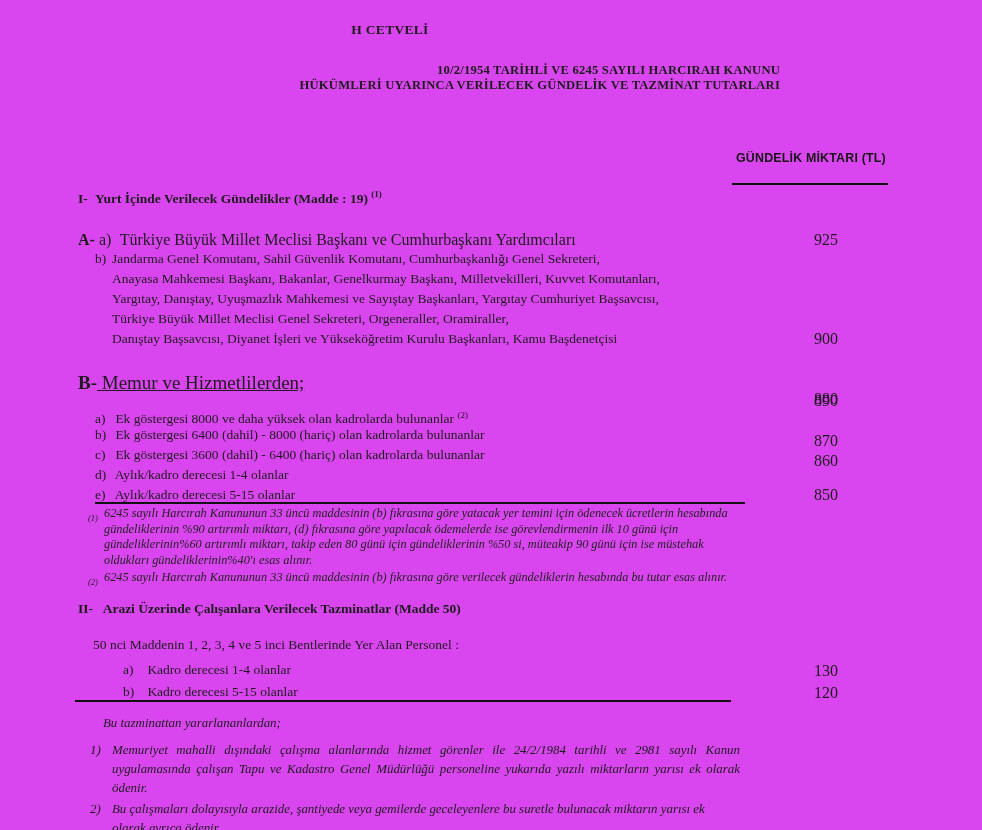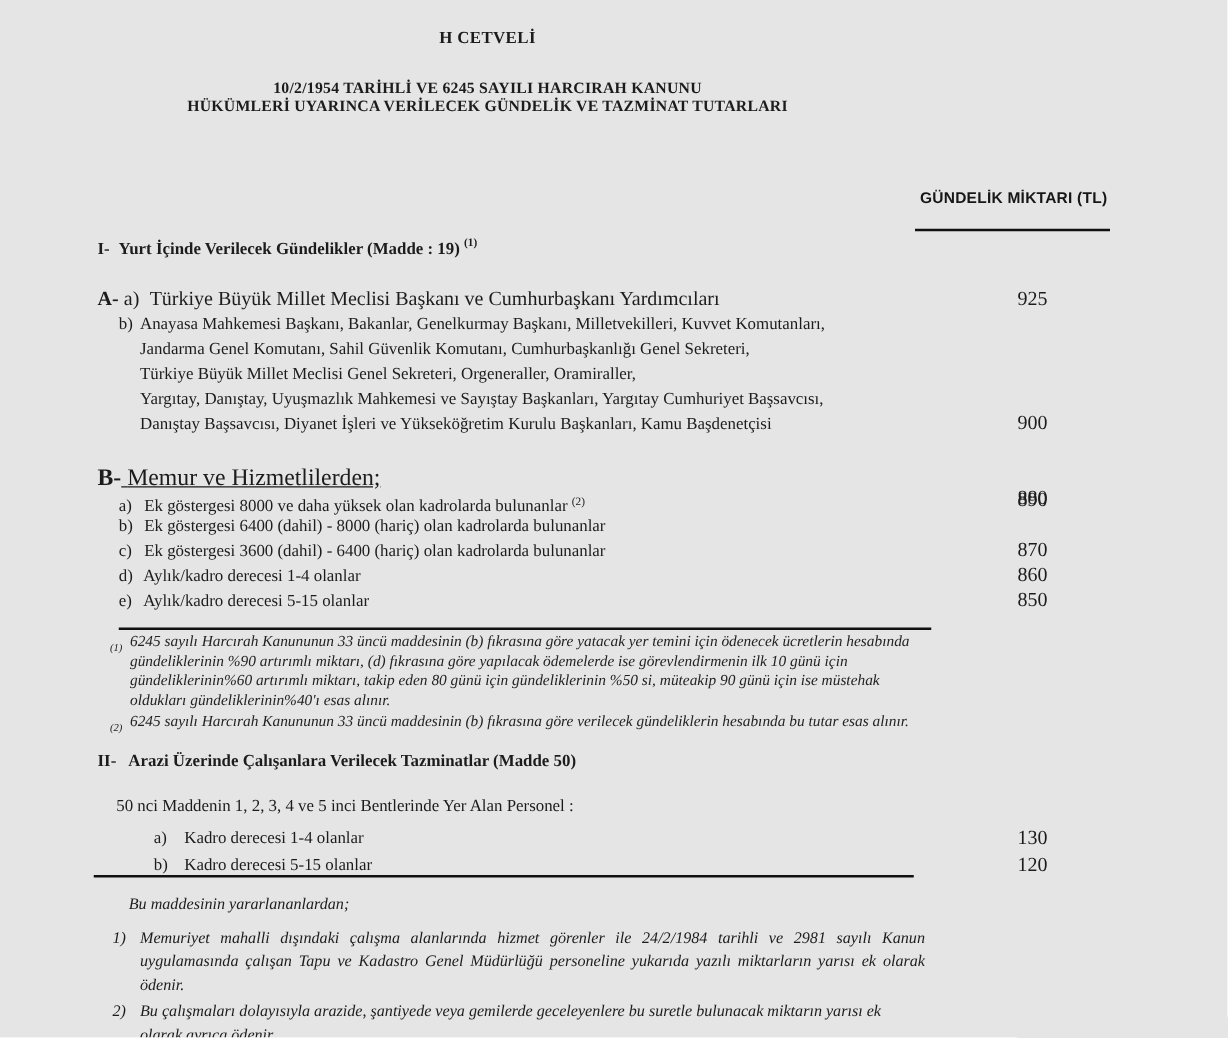--- a/index.html
+++ b/index.html
@@ -1,24 +1,24 @@
 <!DOCTYPE html>
 <html lang="tr"><head>
 <meta charset="utf-8">
 <style>
   html,body{margin:0;padding:0;background:#ffffff;}
   .page{
-    position:relative;width:982px;height:830px;background:#e5e5e5;
+    position:relative;width:982px;height:830px;background:#d946ef;
     font-family:"Liberation Serif","DejaVu Serif",serif;
     color:#1c1c1c;overflow:hidden;
   }
   
   .doc-title{position:absolute;top:22px;left:0;width:780px;text-align:center;
     font-weight:bold;font-size:13.5px;letter-spacing:.3px;}
-  .doc-subtitle{position:absolute;top:63px;left:0;width:780px;text-align:center;
+  .doc-subtitle{position:absolute;top:63px;left:0;width:780px;text-align:right;
     font-weight:bold;font-size:12.6px;line-height:15px;letter-spacing:.2px;}
   
   .amount-header{position:absolute;left:736px;top:151px;
     font-family:"Liberation Sans","DejaVu Sans",sans-serif;
     font-weight:bold;font-size:12.4px;letter-spacing:.2px;color:#161616;}
   .rule{position:absolute;background:#111;height:2px;}
   #rule-amount{left:732px;top:183px;width:156px;}
   #rule-footnotes{left:95px;top:502px;width:650px;}
   #rule-sec2{left:75px;top:700px;width:656px;height:2px;}
   
@@ -29,21 +29,21 @@
   .sup-ref{font-size:9px;font-weight:bold;vertical-align:6px;}
   .sup-ref2{font-size:9px;vertical-align:5px;}
   .rowA{position:absolute;left:78px;top:230px;font-size:16px;line-height:20px;white-space:nowrap;}
   .rowA .glabel{display:inline-block;width:17px;font-weight:bold;}
   .m17{display:inline-block;width:17px;}
   .itemB{position:absolute;left:95px;top:249px;font-size:13.5px;line-height:20px;display:flex;}
   .itemB .marker{flex:none;width:17px;}
   .itemB .line{white-space:nowrap;}
   #secB-heading{position:absolute;left:78px;top:372px;font-size:19px;white-space:nowrap;text-decoration:underline;}
   #secB-heading .glabel{display:inline-block;width:19px;font-weight:bold;}
-  .secB-items{position:absolute;left:95px;top:391px;font-size:13.5px;}
+  .secB-items{position:absolute;left:95px;top:405px;font-size:13.5px;}
   .secB-items .row{height:20px;line-height:20px;white-space:nowrap;}
   .sec2-intro{position:absolute;left:93px;top:637px;font-size:13.5px;white-space:nowrap;}
   .sec2-items{position:absolute;left:86px;top:659px;font-size:13.5px;margin-left:37px;}
   .sec2-items .row{height:22px;line-height:22px;white-space:nowrap;}
   .sec2-items .m21{display:inline-block;width:21px;}
   
   .val{position:absolute;left:758px;width:80px;text-align:right;
     font-size:16px;line-height:20px;}
   
   .footnote{position:absolute;left:88px;width:658px;display:flex;
@@ -86,24 +86,24 @@
   <div class="rowA">
     <span class="glabel">A-</span>
     <span class="m17">a)</span>
     <span>Türkiye Büyük Millet Meclisi Başkanı ve Cumhurbaşkanı Yardımcıları</span>
   </div>
   <div class="val" style="top:230px;">925</div>
 
   <div class="itemB">
     <span class="marker">b)</span>
     <span>
+      <div class="line">Jandarma Genel Komutanı, Sahil Güvenlik Komutanı, Cumhurbaşkanlığı Genel Sekreteri,</div>
       <div class="line">Anayasa Mahkemesi Başkanı, Bakanlar, Genelkurmay Başkanı, Milletvekilleri, Kuvvet Komutanları,</div>
-      <div class="line">Jandarma Genel Komutanı, Sahil Güvenlik Komutanı, Cumhurbaşkanlığı Genel Sekreteri,</div>
+      <div class="line">Yargıtay, Danıştay, Uyuşmazlık Mahkemesi ve Sayıştay Başkanları, Yargıtay Cumhuriyet Başsavcısı,</div>
       <div class="line">Türkiye Büyük Millet Meclisi Genel Sekreteri, Orgeneraller, Oramiraller,</div>
-      <div class="line">Yargıtay, Danıştay, Uyuşmazlık Mahkemesi ve Sayıştay Başkanları, Yargıtay Cumhuriyet Başsavcısı,</div>
       <div class="line">Danıştay Başsavcısı, Diyanet İşleri ve Yükseköğretim Kurulu Başkanları, Kamu Başdenetçisi</div>
     </span>
   </div>
   <div class="val" style="top:329px;">900</div>
 
   <div id="secB-heading">
     <span class="glabel">B-</span>
     <span>Memur ve Hizmetlilerden;</span>
   </div>
 
@@ -127,21 +127,21 @@
     </div>
     <div class="row">
       <span class="m17">e)</span>
       <span>Aylık/kadro derecesi 5-15 olanlar</span>
     </div>
   </div>
   <div class="val" style="top:391px;">890</div>
   <div class="val" style="top:389px;">880</div>
   <div class="val" style="top:431px;">870</div>
   <div class="val" style="top:451px;">860</div>
-  <div class="val" style="top:471px;text-align:right;">850</div>
+  <div class="val" style="top:485px;text-align:right;">850</div>
 
   <div class="rule" id="rule-footnotes"></div>
   <div class="footnote" id="footnote-1">
     <span class="fn-marker">(1)</span>
     <span class="fn-text">6245 sayılı Harcırah Kanununun 33 üncü maddesinin (b) fıkrasına göre yatacak yer temini için ödenecek ücretlerin hesabında gündeliklerinin %90 artırımlı miktarı, (d) fıkrasına göre yapılacak ödemelerde ise görevlendirmenin ilk 10 günü için gündeliklerinin%60 artırımlı miktarı, takip eden 80 günü için gündeliklerinin %50 si, müteakip 90 günü için ise müstehak oldukları gündeliklerinin%40'ı esas alınır.</span>
   </div>
   <div class="footnote" id="footnote-2">
     <span class="fn-marker">(2)</span>
     <span class="fn-text">6245 sayılı Harcırah Kanununun 33 üncü maddesinin (b) fıkrasına göre verilecek gündeliklerin hesabında bu tutar esas alınır.</span>
   </div>
@@ -159,21 +159,21 @@
     </div>
     <div class="row">
       <span class="m21">b)</span>
       <span>Kadro derecesi 5-15 olanlar</span>
     </div>
   </div>
   <div class="val" style="top:661px;">130</div>
   <div class="val" style="top:683px;">120</div>
   <div class="rule" id="rule-sec2"></div>
 
-  <div class="notes-intro">Bu maddesinin yararlananlardan;</div>
+  <div class="notes-intro">Bu tazminattan yararlananlardan;</div>
   <div class="note" id="note-1">
     <span class="n-marker">1)</span>
     <span class="n-text just">Memuriyet mahalli dışındaki çalışma alanlarında hizmet görenler ile 24/2/1984 tarihli ve 2981 sayılı Kanun uygulamasında çalışan Tapu ve Kadastro Genel Müdürlüğü personeline yukarıda yazılı miktarların yarısı ek olarak ödenir.</span>
   </div>
   <div class="note" id="note-2">
     <span class="n-marker">2)</span>
     <span class="n-text">Bu çalışmaları dolayısıyla arazide, şantiyede veya gemilerde geceleyenlere bu suretle bulunacak miktarın yarısı ek olarak ayrıca ödenir.</span>
   </div>
 
 </div>

